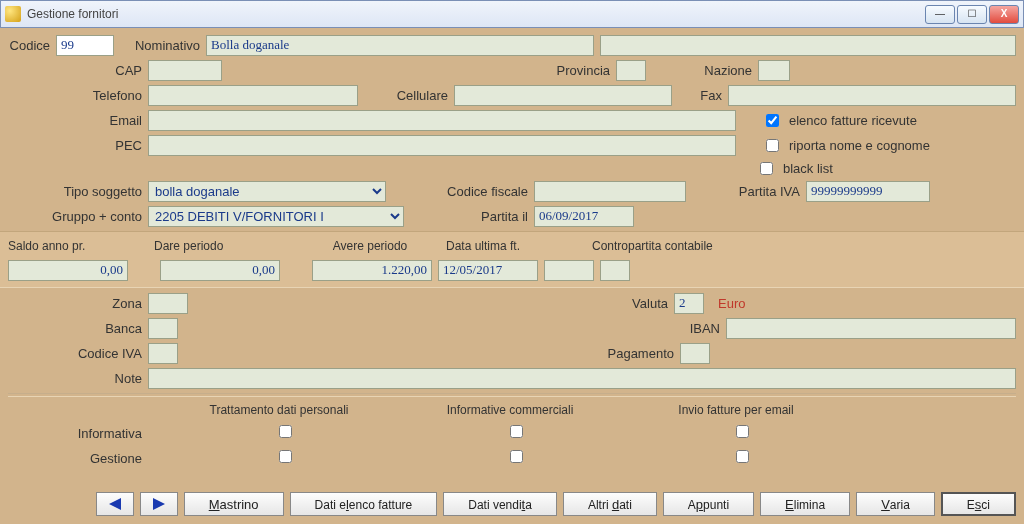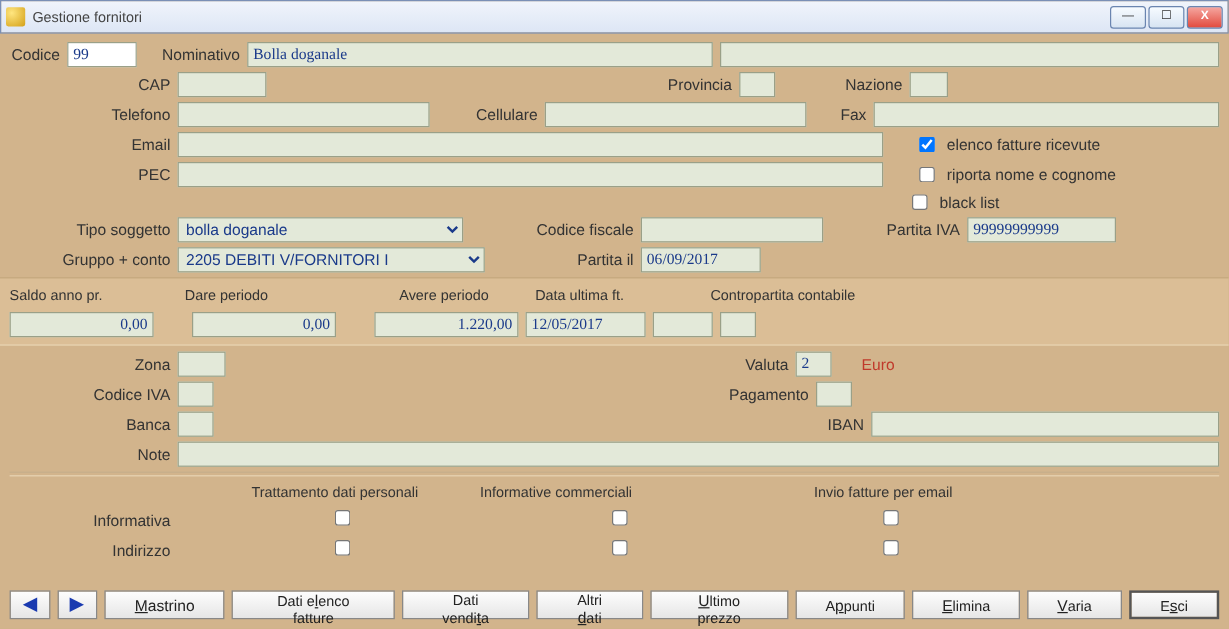--- a/index.html
+++ b/index.html
@@ -11,21 +11,21 @@
 .winbtn { width: 30px; height: 19px; border: 1px solid #6a85b0; border-radius: 3px; background: linear-gradient(#f7fbff,#d7e4f2); font-size: 10px; text-align: center; line-height: 16px; color: #333; cursor: pointer; }
 .winbtn.close { background: linear-gradient(#f5a6a0,#e24b3e); color: #fff; font-weight: bold; }
 .form { padding: 6px 8px; }
 .row { display: flex; align-items: center; margin-bottom: 3px; height: 22px; gap: 6px; }
 .lbl { color: #333; text-align: right; flex-shrink: 0; }
 .inp { height: 21px; background: #e3e9d9; border: 1px solid #9aa088; padding: 0 4px; color: #1a3a8a; font-family: Verdana; font-size: 13px; }
 .sel { height: 21px; background: #e3e9d9; border: 1px solid #9aa088; color: #1a3a8a; font-size: 13px; padding: 0 2px; }
 .chk { margin-right: 4px; }
 .sep { height: 4px; border-top: 1px solid #c6ae8c; border-bottom: 1px solid #e8d4b4; margin: 4px 0; }
 .section { background: #dbbe96; padding: 3px 8px; margin: 4px -8px; border-top: 1px solid #c2a67c; border-bottom: 1px solid #e8d4b4; }
-.emph { color: #c0392b; margin-left: 11px; }
+.emph { color: #c0392b; }
 .right { text-align: right; }
 .btnbar { display: flex; justify-content: flex-end; gap: 6px; padding: 4px 8px; align-items: center; position: absolute; bottom: 4px; left: 0; right: 0; }
 .btn { height: 24px; background: linear-gradient(#fdfdfd,#e6e6e6); border: 1px solid #888; padding: 0 24px; cursor: pointer; font-size: 12px; color: #222; }
 .btn .u { text-decoration: underline; }
 .navbtn { width: 38px; height: 24px; background: linear-gradient(#fdfdfd,#e6e6e6); border: 1px solid #888; cursor: pointer; display: flex; align-items: center; justify-content: center; }
 .arrow { width: 0; height: 0; }
 .arrow.l { border-top: 6px solid transparent; border-bottom: 6px solid transparent; border-right: 12px solid #1a3ab0; }
 .arrow.r { border-top: 6px solid transparent; border-bottom: 6px solid transparent; border-left: 12px solid #1a3ab0; }
 .colhdr { color: #333; font-size: 12px; }
 </style>
@@ -133,77 +133,76 @@
     <span class="lbl" style="width:134px">Zona</span>
     <input class="inp" style="width: 40px;" value="">
     <span style="flex:1"></span>
     <span class="lbl" style="width:60px">Valuta</span>
     <input class="inp" style="width: 30px;" value="2">
     <span class="emph" style="width:60px;padding-left:8px">Euro</span>
     <span style="width:240px"></span>
   </div>
 
   <div class="row">
-    <span class="lbl" style="width:134px">Codice IVA</span>
-    <input class="inp" style="width: 30px;" value="">
-    <span style="flex:1"></span>
-    <span class="lbl" style="width:90px">Pagamento</span>
-    <input class="inp" style="width: 30px;" value="">
-    <span style="width:300px"></span>
-  </div>
-
-  <div class="row">
     <span class="lbl" style="width:134px">Banca</span>
     <input class="inp" style="width: 30px;" value="">
     <span style="flex:1"></span>
     <span class="lbl" style="width:50px">IBAN</span>
     <input class="inp" style="width: 290px;" value="">
   </div>
 
   <div class="row">
+    <span class="lbl" style="width:134px">Codice IVA</span>
+    <input class="inp" style="width: 30px;" value="">
+    <span style="flex:1"></span>
+    <span class="lbl" style="width:90px">Pagamento</span>
+    <input class="inp" style="width: 30px;" value="">
+    <span style="width:300px"></span>
+  </div>
+
+  <div class="row">
     <span class="lbl" style="width:134px">Note</span>
     <input class="inp" style="flex: 1 1 0%;" value="">
   </div>
 
   <div class="sep"></div>
 
   <div class="row" style="height:18px">
     <span style="width:150px"></span>
     <span class="colhdr" style="width:230px;text-align:center">Trattamento dati personali</span>
-    <span class="colhdr" style="width:220px;text-align:left">Informative commerciali</span>
+    <span class="colhdr" style="width:220px;text-align:center">Informative commerciali</span>
     <span class="colhdr" style="width:220px;text-align:center">Invio fatture per email</span>
   </div>
 
   <div class="row">
     <span class="lbl" style="width:134px">Informativa</span>
     <span style="width:16px"></span>
     <span style="width:230px;text-align:center"><input type="checkbox" style=""></span>
     <span style="width:220px;text-align:center"><input type="checkbox" style=""></span>
     <span style="width:220px;text-align:center"><input type="checkbox" style=""></span>
   </div>
 
   <div class="row">
-    <span class="lbl" style="width:134px">Indirizzo</span>
+    <span class="lbl" style="width:134px">Gestione</span>
     <span style="width:16px"></span>
     <span style="width:230px;text-align:center"><input type="checkbox" style=""></span>
     <span style="width:220px;text-align:center"><input type="checkbox" style=""></span>
     <span style="width:220px;text-align:center"><input type="checkbox" style=""></span>
   </div>
 
 </div>
 
 <div class="btnbar">
   <div class="navbtn">
       <div class="arrow l"></div>
     </div>
   <div class="navbtn">
       <div class="arrow r"></div>
     </div>
   <button class="btn"><span class="u">M</span><span>astrino</span></button>
   <button class="btn">Dati e<span class="u">l</span>enco fatture</button>
   <button class="btn">Dati vendi<span class="u">t</span>a</button>
   <button class="btn">Altri <span class="u">d</span>ati</button>
-  <button class="btn"><span class="u">U</span>ltimo prezzo</button>
   <button class="btn">A<span class="u">p</span>punti</button>
   <button class="btn"><span class="u">E</span>limina</button>
   <button class="btn"><span class="u">V</span>aria</button>
   <button class="btn" style="border:2px solid #555">E<span class="u">s</span>ci</button>
 </div>
 
 </body></html>

